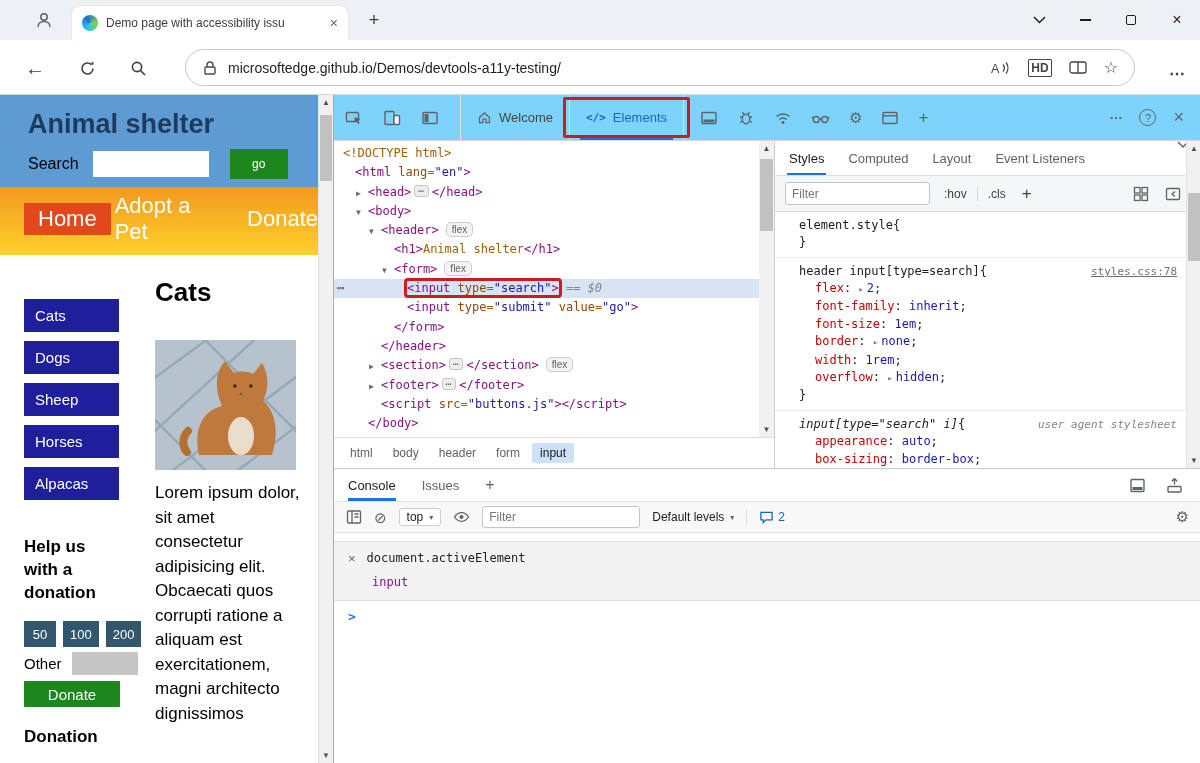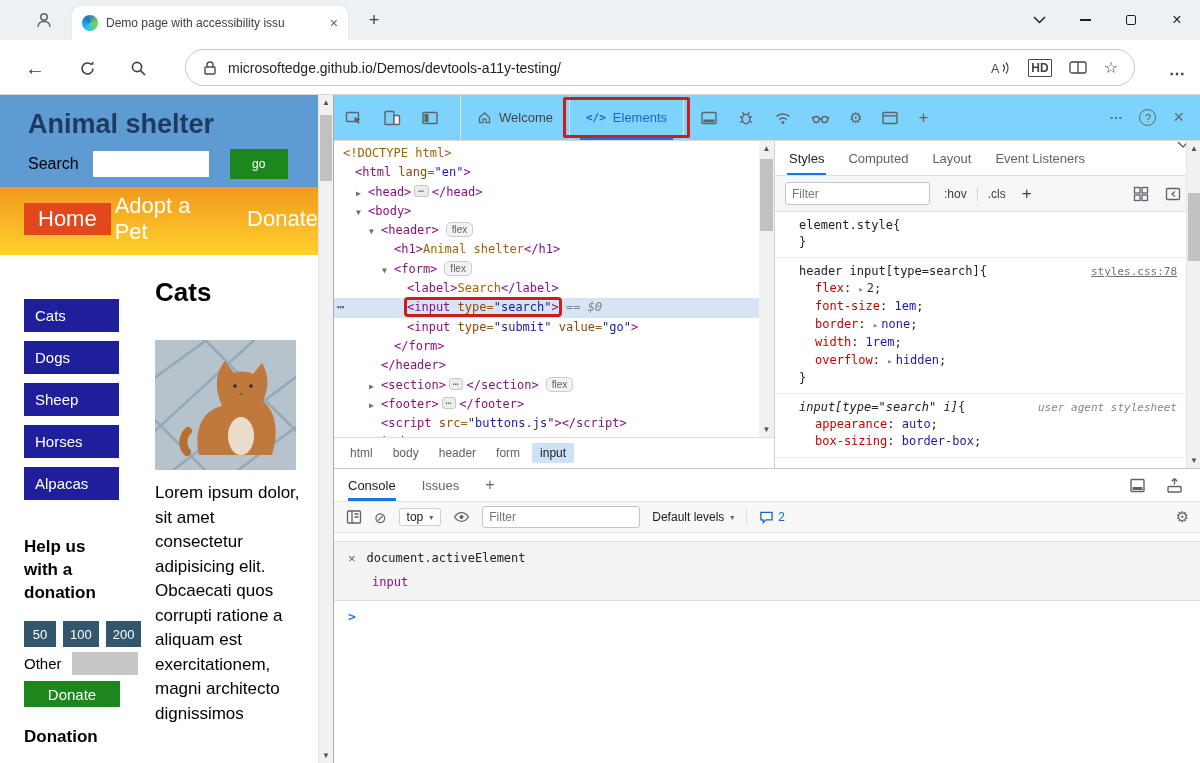--- a/index.html
+++ b/index.html
@@ -380,21 +380,20 @@
     </div>
 
     <div class="dt-tree" id="dom-tree">
         <div class="dom-row"><span class="ind" style="width: 9px;"></span><span class="tk-doc">&lt;!DOCTYPE html&gt;</span></div>
         <div class="dom-row"><span class="ind" style="width: 9px;"></span><span class="tpad"></span><span class="tk-tag">&lt;html</span><span class="tk-attr"> lang</span><span class="tk-pun">=</span><span class="tk-str">"en"</span><span class="tk-tag">&gt;</span></div>
         <div class="dom-row"><span class="ind" style="width: 22px;"></span><span class="tarrow">▶</span><span class="tk-tag">&lt;head&gt;</span><span class="tk-dots">⋯</span><span class="tk-tag">&lt;/head&gt;</span></div>
         <div class="dom-row"><span class="ind" style="width: 22px;"></span><span class="tarrow">▼</span><span class="tk-tag">&lt;body&gt;</span></div>
         <div class="dom-row"><span class="ind" style="width: 35px;"></span><span class="tarrow">▼</span><span class="tk-tag">&lt;header&gt;</span><span class="tk-badge">flex</span></div>
         <div class="dom-row"><span class="ind" style="width: 48px;"></span><span class="tpad"></span><span class="tk-tag">&lt;h1&gt;</span><span class="tk-txt">Animal shelter</span><span class="tk-tag">&lt;/h1&gt;</span></div>
         <div class="dom-row"><span class="ind" style="width: 48px;"></span><span class="tarrow">▼</span><span class="tk-tag">&lt;form&gt;</span><span class="tk-badge">flex</span></div>
-        <div class="dom-row"><span class="ind" style="width: 61px;"></span><span class="tpad"></span><span class="tk-tag">&lt;label&gt;</span><span class="tk-txt">Search</span><span class="tk-tag">&lt;/label&gt;</span></div>
         <div class="dom-row selected"><span class="gutter">⋯</span><span class="ind" style="width: 61px;"></span><span class="tpad"></span><span class="redbox"><span class="tk-tag">&lt;input</span><span class="tk-attr"> type</span><span class="tk-pun">=</span><span class="tk-str">"search"</span><span class="tk-tag">&gt;</span></span><span class="tk-anno"> == $0</span></div>
         <div class="dom-row"><span class="ind" style="width: 61px;"></span><span class="tpad"></span><span class="tk-tag">&lt;input</span><span class="tk-attr"> type</span><span class="tk-pun">=</span><span class="tk-str">"submit"</span><span class="tk-attr"> value</span><span class="tk-pun">=</span><span class="tk-str">"go"</span><span class="tk-tag">&gt;</span></div>
         <div class="dom-row"><span class="ind" style="width: 48px;"></span><span class="tpad"></span><span class="tk-tag">&lt;/form&gt;</span></div>
         <div class="dom-row"><span class="ind" style="width: 35px;"></span><span class="tpad"></span><span class="tk-tag">&lt;/header&gt;</span></div>
         <div class="dom-row"><span class="ind" style="width: 35px;"></span><span class="tarrow">▶</span><span class="tk-tag">&lt;section&gt;</span><span class="tk-dots">⋯</span><span class="tk-tag">&lt;/section&gt;</span><span class="tk-badge">flex</span></div>
         <div class="dom-row"><span class="ind" style="width: 35px;"></span><span class="tarrow">▶</span><span class="tk-tag">&lt;footer&gt;</span><span class="tk-dots">⋯</span><span class="tk-tag">&lt;/footer&gt;</span></div>
         <div class="dom-row"><span class="ind" style="width: 35px;"></span><span class="tpad"></span><span class="tk-tag">&lt;script</span><span class="tk-attr"> src</span><span class="tk-pun">=</span><span class="tk-str">"buttons.js"</span><span class="tk-tag">&gt;&lt;/script&gt;</span></div>
         <div class="dom-row"><span class="ind" style="width: 22px;"></span><span class="tpad"></span><span class="tk-tag">&lt;/body&gt;</span></div>
       </div>
     <div class="scrollbar tree-scrollbar">
@@ -453,20 +452,21 @@
             </div>
             <div class="rclose">}</div>
           </div>
           <div class="css-rule">
             <div class="rule-head">
               <span class="sel">header input[type=search]</span>
               <span class="brace"> {</span>
               <span class="css-link">styles.css:78</span>
             </div>
             <div class="prop"><span class="pname">flex</span>: <span class="parrow">▸</span><span class="pval">2</span>;</div>
+            <div class="prop"><span class="pname">font-family</span>: <span class="pval">inherit</span>;</div>
             <div class="prop"><span class="pname">font-size</span>: <span class="pval">1em</span>;</div>
             <div class="prop"><span class="pname">border</span>: <span class="parrow">▸</span><span class="pval">none</span>;</div>
             <div class="prop"><span class="pname">width</span>: <span class="pval">1rem</span>;</div>
             <div class="prop"><span class="pname">overflow</span>: <span class="parrow">▸</span><span class="pval">hidden</span>;</div>
             <div class="rclose">}</div>
           </div>
           <div class="css-rule ua">
             <div class="rule-head">
               <span class="sel">input[type="search" i]</span>
               <span class="brace"> {</span>

